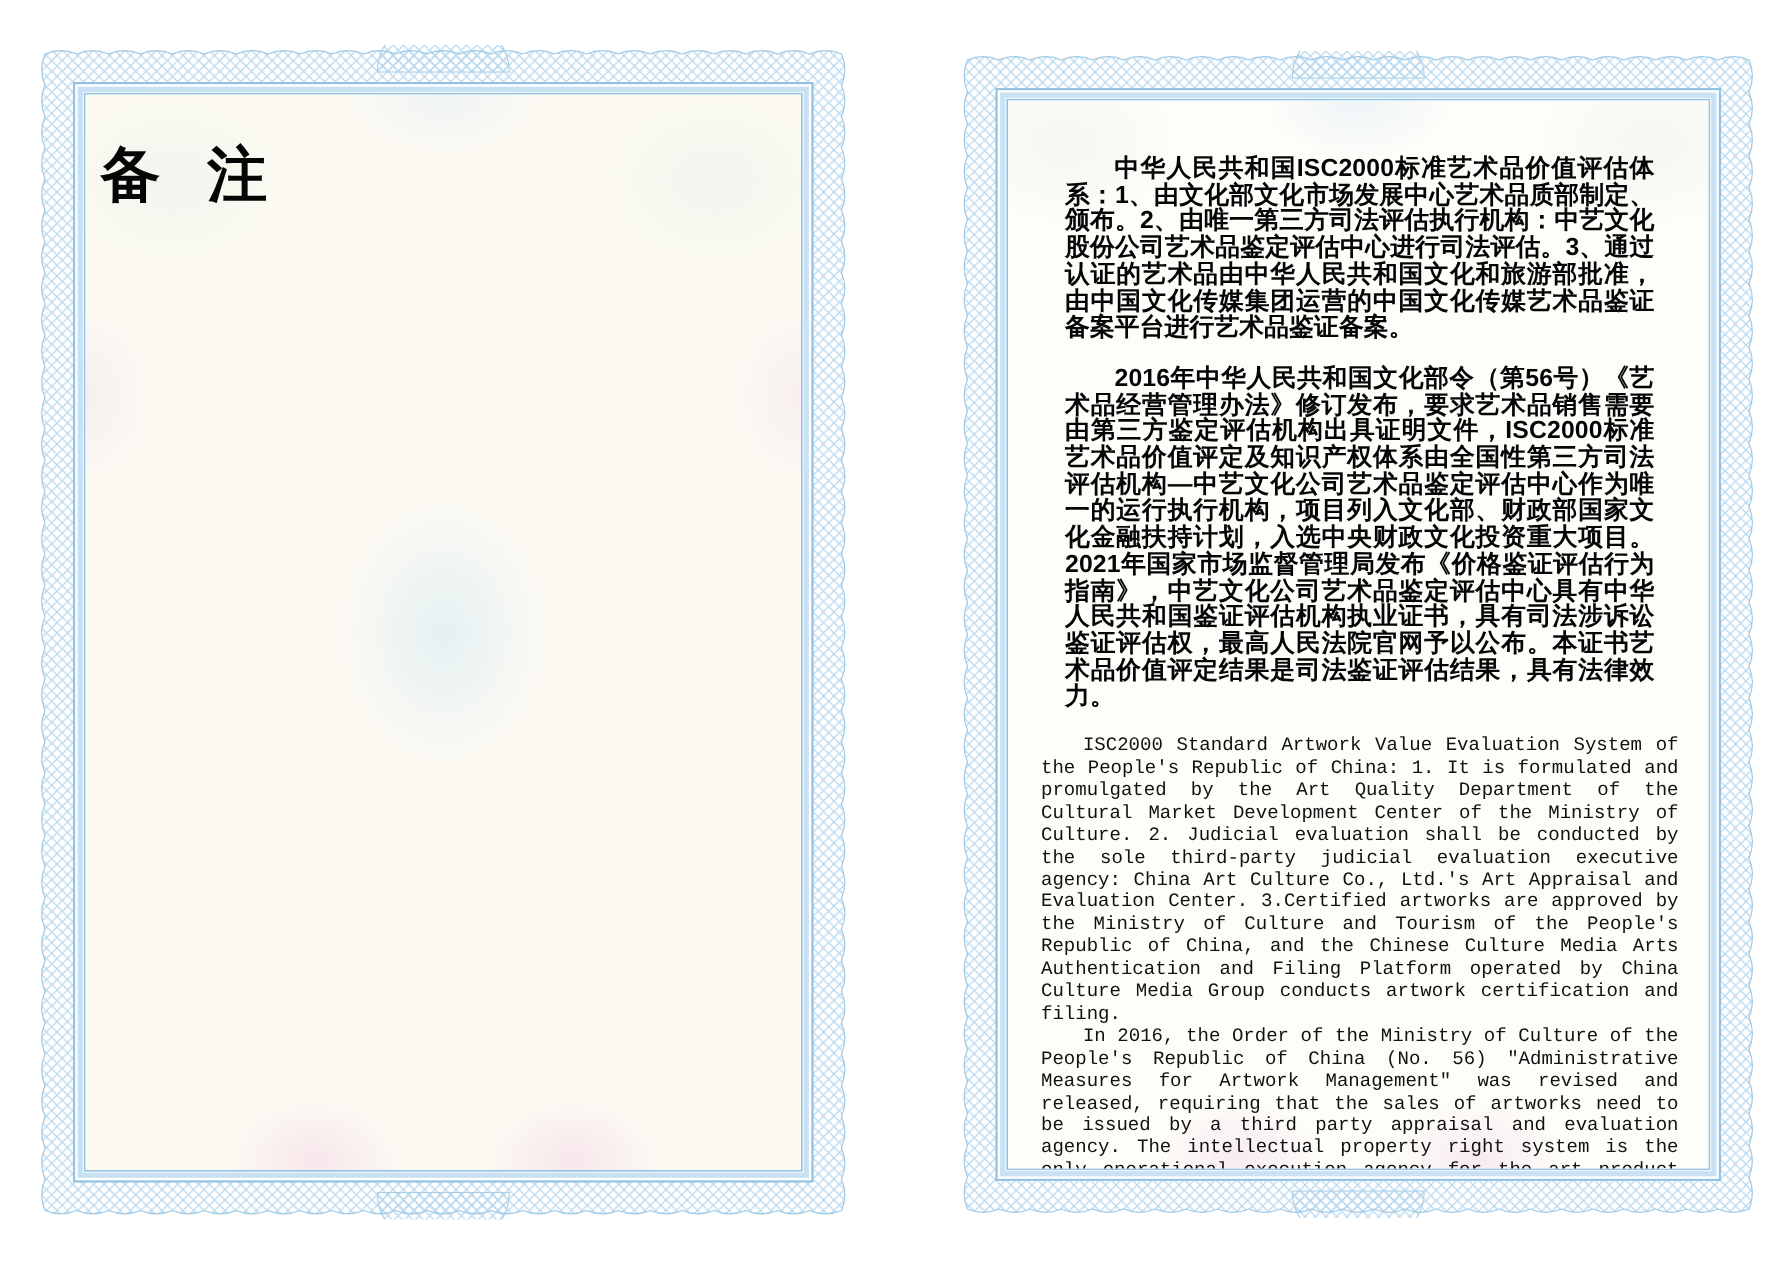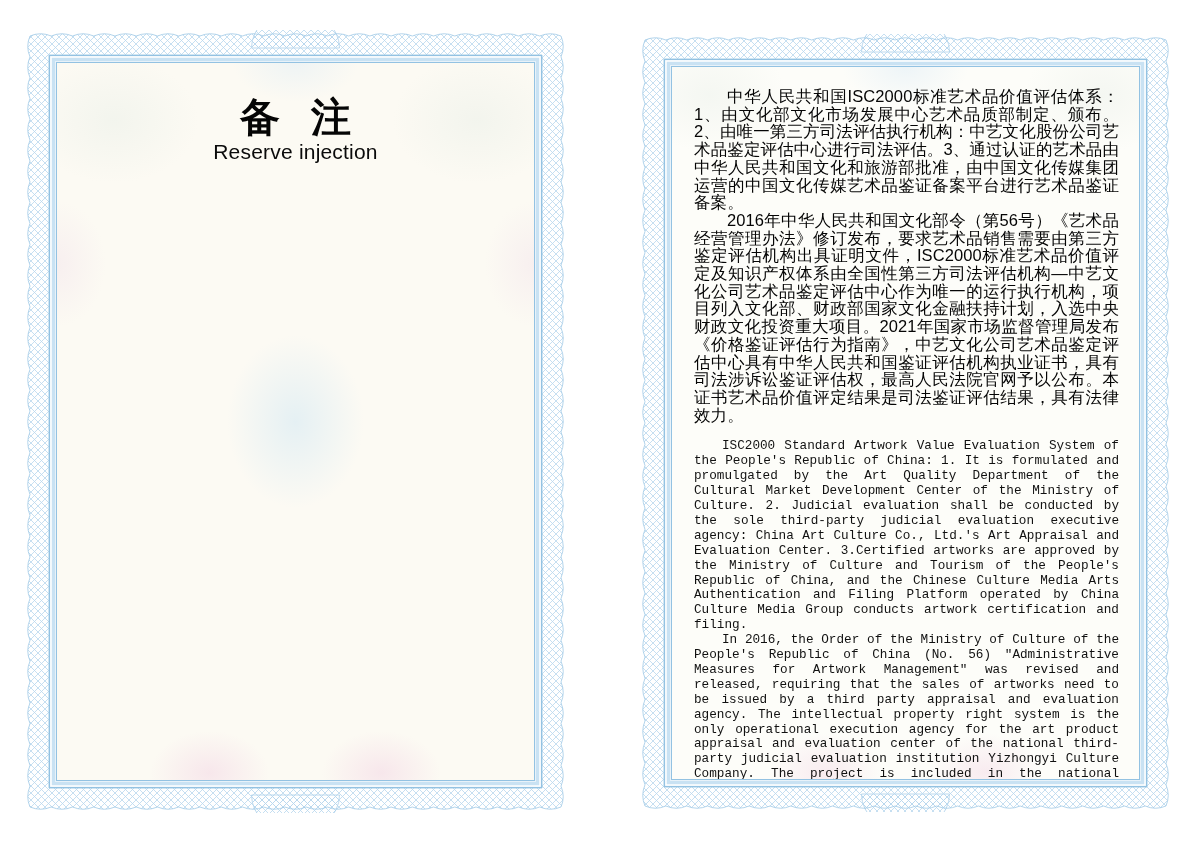--- a/index.html
+++ b/index.html
@@ -29,31 +29,31 @@
   }
   .interior-right{
     background:
       radial-gradient(80px 55px at 33% 99%, rgba(243,217,230,0.5), rgba(243,217,230,0) 70%),
       radial-gradient(80px 55px at 67% 99%, rgba(243,217,230,0.5), rgba(243,217,230,0) 70%),
       radial-gradient(90px 55px at 50% 0%, rgba(222,236,246,0.5), rgba(222,236,246,0) 70%),
       radial-gradient(110px 80px at 8% 4%, rgba(236,241,235,0.5), rgba(236,241,235,0) 70%),
       radial-gradient(110px 80px at 92% 4%, rgba(236,241,235,0.5), rgba(236,241,235,0) 70%),
       #fdfdf9;
   }
-  .title-block{margin-top:32px;text-align:center;}
+  .title-block{margin-top:32px;}
   .title-cn{
     margin:0;font-size:40px;line-height:44px;font-weight:700;color:#050505;
     letter-spacing:10px;text-indent:10px;white-space:pre;
   }
   .title-en{
     margin:1px 0 0 0;font-size:21px;line-height:24px;font-weight:400;color:#0a0a0a;letter-spacing:0.2px;
   }
   .right-text{padding:21px 20px 0 22px;}
   .cn-block p{
-    margin:0;color:#050505;font-weight:400;
+    margin:16px;color:#050505;font-weight:700;
     font-size:16.5px;line-height:17.7px;letter-spacing:0.1px;
     text-align:justify;text-indent:2em;
   }
   .en-block{margin-top:15px;}
   .en-block p{
     margin:0;color:#111111;
     font-family:Liberation Mono, monospace;
     font-size:12.7px;line-height:14.9px;
     text-align:justify;text-indent:2.2em;
   }
@@ -72,21 +72,20 @@
         </defs>
         <path d="M 227.5 18 a 44 38 0 0 1 88 0 Z M 227.5 765 a 44 38 0 0 0 88 0 Z" fill="url(#xh0)" stroke="#9fc9e6" stroke-width="0.7"></path>
         <path d="M 6 6 q 10.62 -4.5 21.24 0 q 10.62 -4.5 21.24 0 q 10.62 -4.5 21.24 0 q 10.62 -4.5 21.24 0 q 10.62 -4.5 21.24 0 q 10.62 -4.5 21.24 0 q 10.62 -4.5 21.24 0 q 10.62 -4.5 21.24 0 q 10.62 -4.5 21.24 0 q 10.62 -4.5 21.24 0 q 10.62 -4.5 21.24 0 q 10.62 -4.5 21.24 0 q 10.62 -4.5 21.24 0 q 10.62 -4.5 21.24 0 q 10.62 -4.5 21.24 0 q 10.62 -4.5 21.24 0 q 10.62 -4.5 21.24 0 q 10.62 -4.5 21.24 0 q 10.62 -4.5 21.24 0 q 10.62 -4.5 21.24 0 q 10.62 -4.5 21.24 0 q 10.62 -4.5 21.24 0 q 10.62 -4.5 21.24 0 q 10.62 -4.5 21.24 0 q 10.62 -4.5 21.24 0 q 4.5 10.41891891891892 0 20.83783783783784 q 4.5 10.41891891891892 0 20.83783783783784 q 4.5 10.41891891891892 0 20.83783783783784 q 4.5 10.41891891891892 0 20.83783783783784 q 4.5 10.41891891891892 0 20.83783783783784 q 4.5 10.41891891891892 0 20.83783783783784 q 4.5 10.41891891891892 0 20.83783783783784 q 4.5 10.41891891891892 0 20.83783783783784 q 4.5 10.41891891891892 0 20.83783783783784 q 4.5 10.41891891891892 0 20.83783783783784 q 4.5 10.41891891891892 0 20.83783783783784 q 4.5 10.41891891891892 0 20.83783783783784 q 4.5 10.41891891891892 0 20.83783783783784 q 4.5 10.41891891891892 0 20.83783783783784 q 4.5 10.41891891891892 0 20.83783783783784 q 4.5 10.41891891891892 0 20.83783783783784 q 4.5 10.41891891891892 0 20.83783783783784 q 4.5 10.41891891891892 0 20.83783783783784 q 4.5 10.41891891891892 0 20.83783783783784 q 4.5 10.41891891891892 0 20.83783783783784 q 4.5 10.41891891891892 0 20.83783783783784 q 4.5 10.41891891891892 0 20.83783783783784 q 4.5 10.41891891891892 0 20.83783783783784 q 4.5 10.41891891891892 0 20.83783783783784 q 4.5 10.41891891891892 0 20.83783783783784 q 4.5 10.41891891891892 0 20.83783783783784 q 4.5 10.41891891891892 0 20.83783783783784 q 4.5 10.41891891891892 0 20.83783783783784 q 4.5 10.41891891891892 0 20.83783783783784 q 4.5 10.41891891891892 0 20.83783783783784 q 4.5 10.41891891891892 0 20.83783783783784 q 4.5 10.41891891891892 0 20.83783783783784 q 4.5 10.41891891891892 0 20.83783783783784 q 4.5 10.41891891891892 0 20.83783783783784 q 4.5 10.41891891891892 0 20.83783783783784 q 4.5 10.41891891891892 0 20.83783783783784 q 4.5 10.41891891891892 0 20.83783783783784 q -10.62 4.5 -21.24 0 q -10.62 4.5 -21.24 0 q -10.62 4.5 -21.24 0 q -10.62 4.5 -21.24 0 q -10.62 4.5 -21.24 0 q -10.62 4.5 -21.24 0 q -10.62 4.5 -21.24 0 q -10.62 4.5 -21.24 0 q -10.62 4.5 -21.24 0 q -10.62 4.5 -21.24 0 q -10.62 4.5 -21.24 0 q -10.62 4.5 -21.24 0 q -10.62 4.5 -21.24 0 q -10.62 4.5 -21.24 0 q -10.62 4.5 -21.24 0 q -10.62 4.5 -21.24 0 q -10.62 4.5 -21.24 0 q -10.62 4.5 -21.24 0 q -10.62 4.5 -21.24 0 q -10.62 4.5 -21.24 0 q -10.62 4.5 -21.24 0 q -10.62 4.5 -21.24 0 q -10.62 4.5 -21.24 0 q -10.62 4.5 -21.24 0 q -10.62 4.5 -21.24 0 q -4.5 -10.41891891891892 0 -20.83783783783784 q -4.5 -10.41891891891892 0 -20.83783783783784 q -4.5 -10.41891891891892 0 -20.83783783783784 q -4.5 -10.41891891891892 0 -20.83783783783784 q -4.5 -10.41891891891892 0 -20.83783783783784 q -4.5 -10.41891891891892 0 -20.83783783783784 q -4.5 -10.41891891891892 0 -20.83783783783784 q -4.5 -10.41891891891892 0 -20.83783783783784 q -4.5 -10.41891891891892 0 -20.83783783783784 q -4.5 -10.41891891891892 0 -20.83783783783784 q -4.5 -10.41891891891892 0 -20.83783783783784 q -4.5 -10.41891891891892 0 -20.83783783783784 q -4.5 -10.41891891891892 0 -20.83783783783784 q -4.5 -10.41891891891892 0 -20.83783783783784 q -4.5 -10.41891891891892 0 -20.83783783783784 q -4.5 -10.41891891891892 0 -20.83783783783784 q -4.5 -10.41891891891892 0 -20.83783783783784 q -4.5 -10.41891891891892 0 -20.83783783783784 q -4.5 -10.41891891891892 0 -20.83783783783784 q -4.5 -10.41891891891892 0 -20.83783783783784 q -4.5 -10.41891891891892 0 -20.83783783783784 q -4.5 -10.41891891891892 0 -20.83783783783784 q -4.5 -10.41891891891892 0 -20.83783783783784 q -4.5 -10.41891891891892 0 -20.83783783783784 q -4.5 -10.41891891891892 0 -20.83783783783784 q -4.5 -10.41891891891892 0 -20.83783783783784 q -4.5 -10.41891891891892 0 -20.83783783783784 q -4.5 -10.41891891891892 0 -20.83783783783784 q -4.5 -10.41891891891892 0 -20.83783783783784 q -4.5 -10.41891891891892 0 -20.83783783783784 q -4.5 -10.41891891891892 0 -20.83783783783784 q -4.5 -10.41891891891892 0 -20.83783783783784 q -4.5 -10.41891891891892 0 -20.83783783783784 q -4.5 -10.41891891891892 0 -20.83783783783784 q -4.5 -10.41891891891892 0 -20.83783783783784 q -4.5 -10.41891891891892 0 -20.83783783783784 q -4.5 -10.41891891891892 0 -20.83783783783784 Z M 25 25 h 493 v 733 h -493 Z" fill="url(#xh0)" fill-rule="evenodd" stroke="#9fc9e6" stroke-width="0.8"></path>
         <rect x="25.5" y="25.5" width="492" height="732" fill="none" stroke="#93c2e2" stroke-width="1.2"></rect>
         <rect x="29.5" y="29.5" width="484" height="724" fill="none" stroke="#c9e2f3" stroke-width="3.5"></rect>
         <rect x="32.5" y="32.5" width="478" height="718" fill="none" stroke="#93c2e2" stroke-width="1.2"></rect>
       </svg>
     <div class="interior interior-left">
       <div class="title-block">
         <h1 class="title-cn">备 注</h1>
-        <h2 class="title-en">Reserve injection</h2>
       </div>
     </div>
   </section>
 
   <section class="page page-right">
     <svg class="border-svg" width="533" height="778" viewBox="0 0 533 778">
         <defs>
           <pattern id="xh1" width="7" height="7" patternUnits="userSpaceOnUse">
             <path d="M0 7 L7 0 M0 0 L7 7" stroke="#b7d7ee" stroke-width="0.8" fill="none"></path>
           </pattern>

